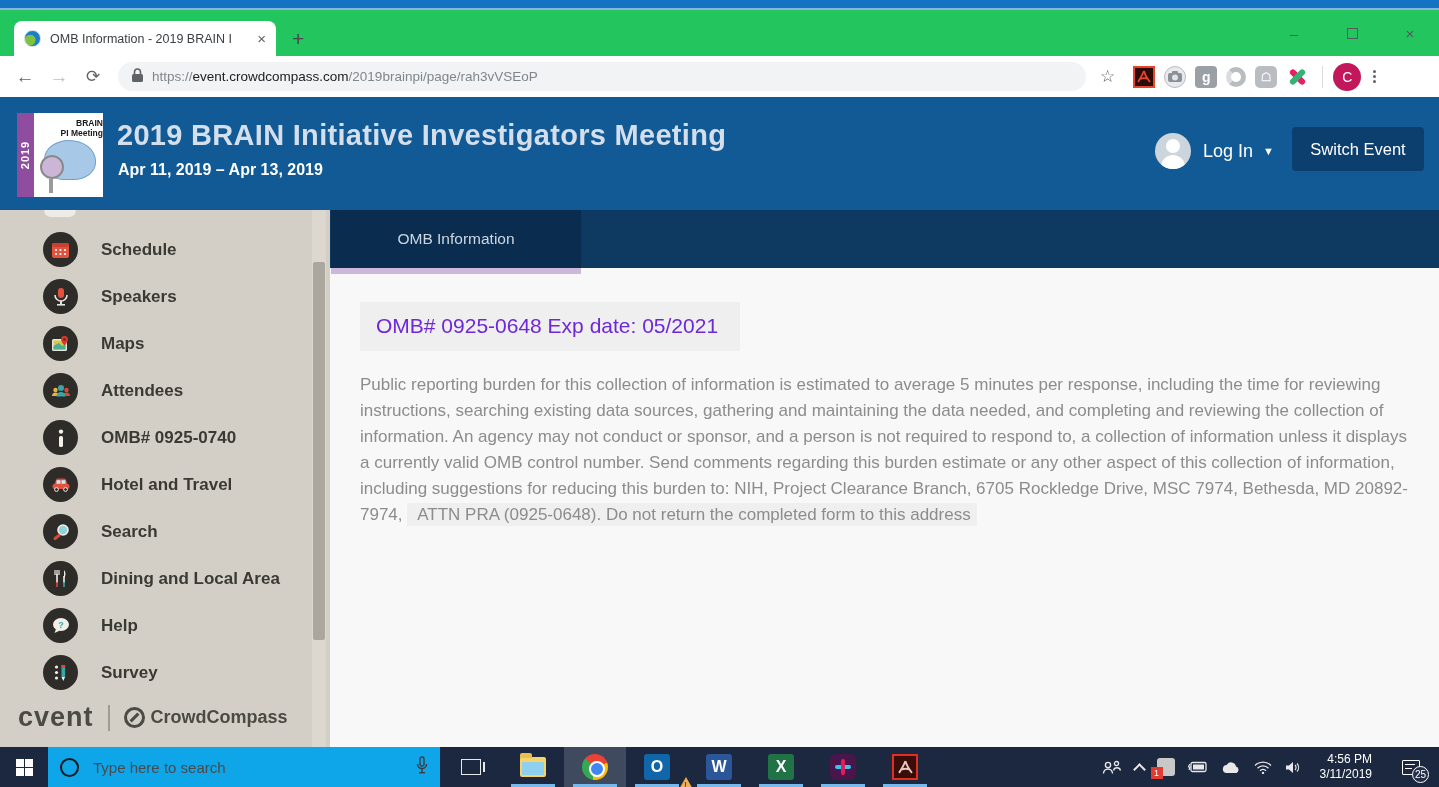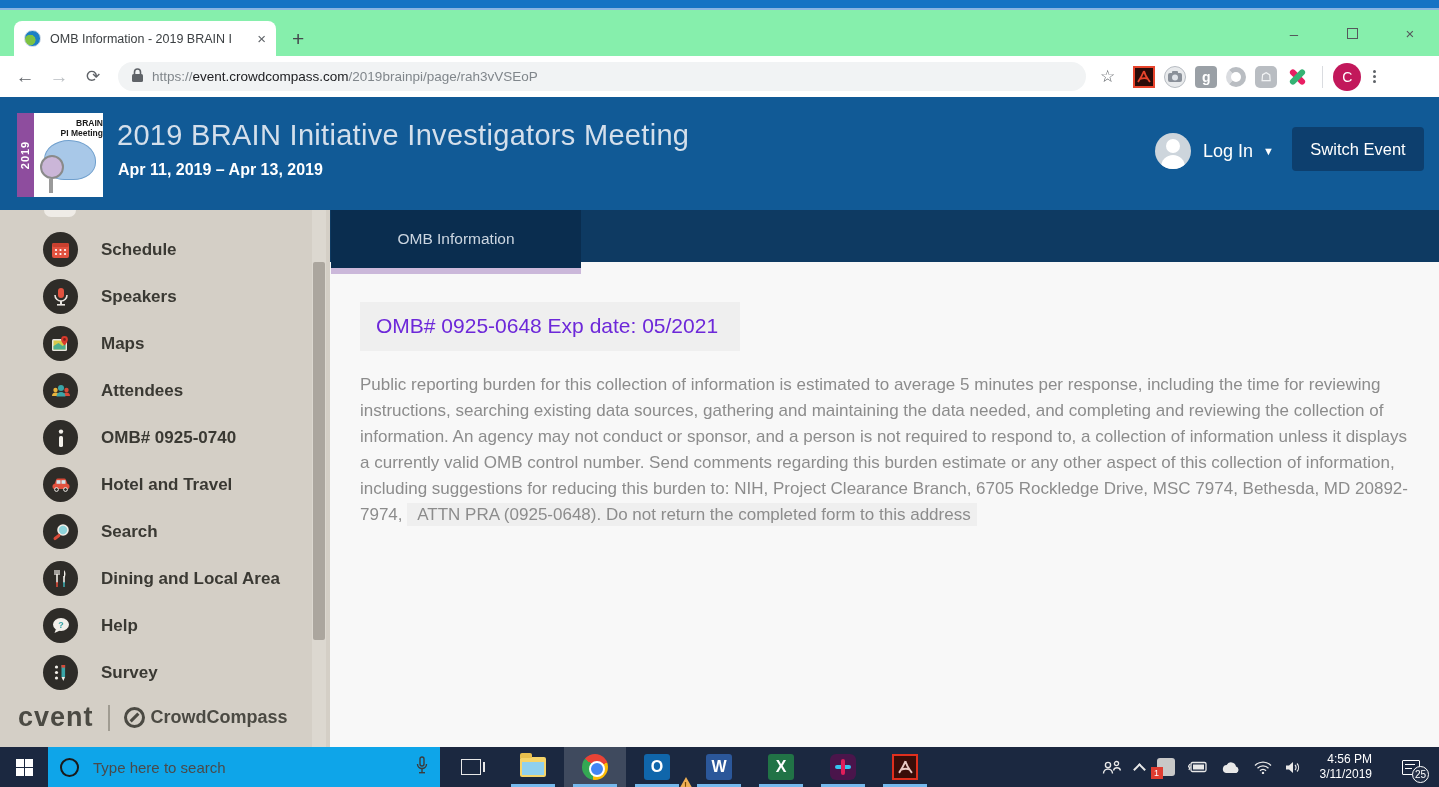--- a/index.html
+++ b/index.html
@@ -4,21 +4,21 @@
 <style>
   * { box-sizing: border-box; margin: 0; padding: 0; }
   html,body { width:1439px; height:787px; overflow:hidden; }
   body { font-family: "Liberation Sans", sans-serif; position:relative; background:#fff; }
 
   
   .win-topstrip { position:absolute; left:0; top:0; width:1439px; height:10px;
                   background:#1573c4; border-bottom:2px solid #8ab4e2; }
 
   
-  .tabstrip { position:absolute; left:0; top:10px; width:1439px; height:46px; background:#86efac; }
+  .tabstrip { position:absolute; left:0; top:10px; width:1439px; height:46px; background:#22c55e; }
   .browser-tab { position:absolute; left:14px; top:11px; width:262px; height:35px; background:#fff;
                  border-radius:8px 8px 0 0; display:flex; align-items:center; padding:0 10px; }
   .favicon { width:17px; height:17px; border-radius:50%;
              background:radial-gradient(circle at 35% 60%, #7dc242 0 38%, #1c7fc4 42% 100%);
              border:1px solid #c9d6e2; flex:0 0 auto; }
   .tab-title { font-size:12.5px; color:#3c4043; margin-left:9px; white-space:nowrap; overflow:hidden;
                flex:1 1 auto; }
   .tab-close { font-size:15px; color:#5f6368; margin-left:6px; flex:0 0 auto; cursor:default; }
   .new-tab-btn { position:absolute; left:292px; top:18px; font-size:21px; color:#45484d; line-height:21px; }
   .win-controls { position:absolute; right:0; top:0; height:46px; display:flex; align-items:center; }
@@ -63,21 +63,21 @@
   .logo-strip { width:17px; height:100%; background:#8e4d9e; color:#fff; display:flex;
                 align-items:center; justify-content:center; }
   .logo-strip span { transform:rotate(-90deg); font-size:11px; font-weight:bold; letter-spacing:1px; }
   .logo-body { flex:1; position:relative; }
   .logo-top { text-align:right; font-size:8.5px; font-weight:bold; color:#1a1a1a; line-height:10px; padding-top:5px; }
   .logo-brain { position:absolute; left:10px; top:27px; width:52px; height:40px; background:#a8c8e8;
                 border-radius:55% 60% 50% 45%; border:1px solid #6f9fcd; }
   .logo-lens { position:absolute; left:6px; top:42px; width:24px; height:24px; border-radius:50%;
                background:#cbb6d8; border:2px solid #8a8a8a; }
   .logo-handle { position:absolute; left:15px; top:66px; width:4px; height:14px; background:#9a9a9a; }
-  .event-title { position:absolute; left:117px; top:22px; font-size:29px; font-weight:400;
+  .event-title { position:absolute; left:117px; top:22px; font-size:29px; font-weight:700;
                  color:#d4dfeb; letter-spacing:.3px; }
   .event-dates { position:absolute; left:118px; top:64px; font-size:16px; font-weight:bold; color:#fff; }
   .login-group { position:absolute; right:165px; top:36px; display:flex; align-items:center; }
   .login-avatar { width:36px; height:36px; border-radius:50%; background:#cdd5dc; position:relative; overflow:hidden; }
   .login-avatar::before { content:""; position:absolute; left:11px; top:6px; width:14px; height:14px;
                           border-radius:50%; background:#fff; }
   .login-avatar::after { content:""; position:absolute; left:6px; top:22px; width:24px; height:16px;
                          border-radius:12px 12px 0 0; background:#fff; }
   .login-label { color:#fff; font-size:18px; margin-left:12px; }
   .login-caret { color:#fff; font-size:11px; margin-left:10px; }
@@ -99,21 +99,21 @@
   .sb-footer { position:absolute; left:18px; bottom:14px; display:flex; align-items:center; }
   .cvent-logo { font-size:27px; font-weight:bold; color:#4b4a43; letter-spacing:1px; }
   .sb-footer-sep { width:2px; height:26px; background:#a09c92; margin:0 14px; }
   .cc-ring { width:21px; height:21px; border:3px solid #4b4a43; border-radius:50%; position:relative; margin-right:6px; }
   .cc-ring::before { content:""; position:absolute; left:2px; top:6px; width:11px; height:3px;
                      background:#4b4a43; transform:rotate(-45deg); }
   .cc-logo { font-size:18px; font-weight:bold; color:#4b4a43; }
 
   
   .main { position:absolute; left:330px; top:210px; width:1109px; height:537px; background:#f8f8f8; }
-  .main-tabbar { position:absolute; left:0; top:0; width:100%; height:52px; background:#0e3a62; }
+  .main-tabbar { position:absolute; left:0; top:0; width:100%; height:58px; background:#0e3a62; }
   .main-tab { position:absolute; left:1px; top:0; width:250px; height:58px; background:#0a2d4f;
               color:#ccd6e1; font-size:15.5px; display:flex; align-items:center; justify-content:center; }
   .tab-underline { position:absolute; left:1px; top:58px; width:250px; height:6px; background:#cbb8da; }
   .content { position:absolute; left:0; top:64px; width:100%; height:473px; padding:28px 0 0 30px; }
   .omb-heading { display:inline-block; background:#efefef; color:#6d28d9; font-size:21px;
                  padding:12px 22px 13px 16px; }
   .omb-para { margin-top:21px; width:1048px; font-size:17px; line-height:26px; color:#8c8c8c; }
   .hl { background:#efefef; padding:2px 6px 2px 10px; }
 
   

